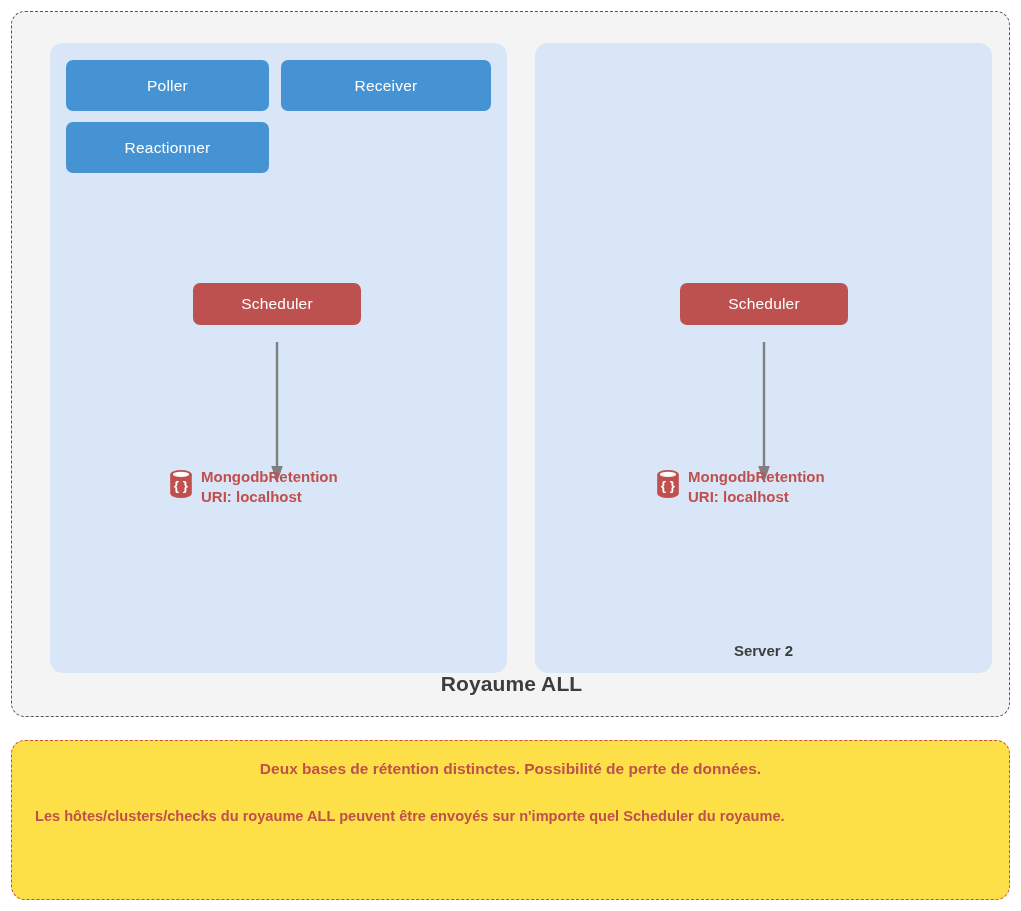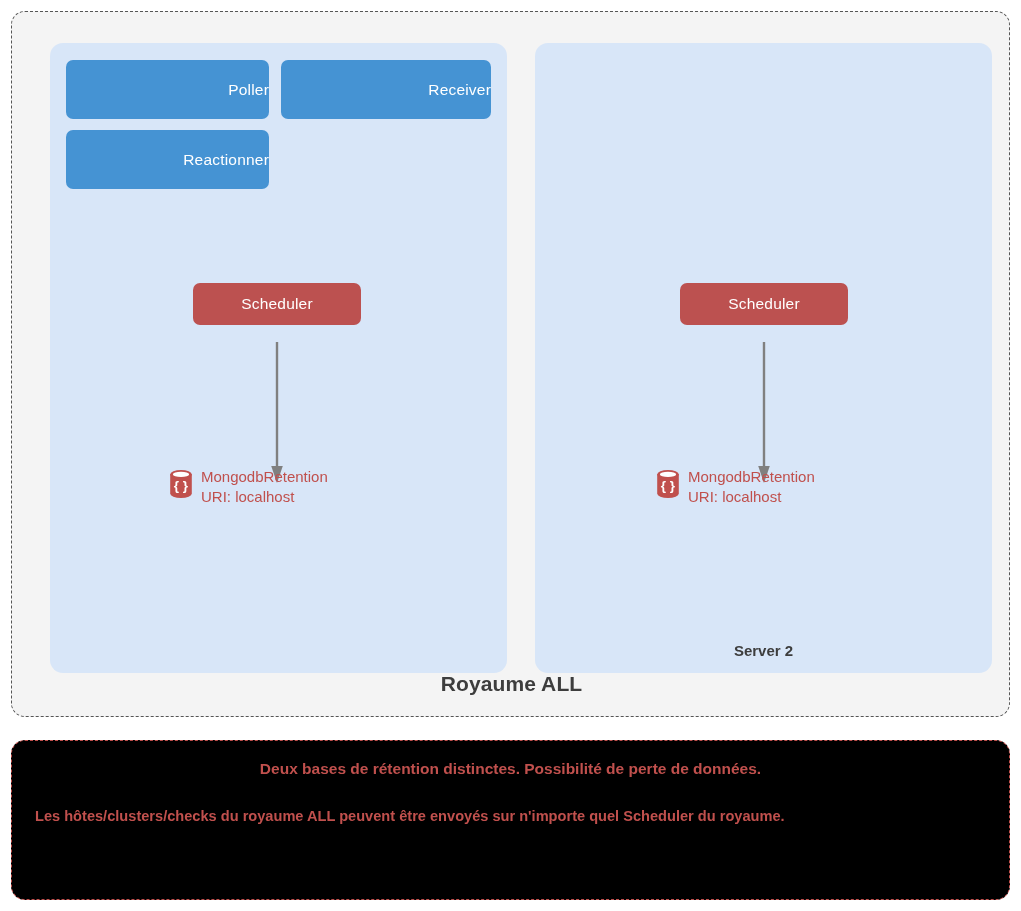--- a/index.html
+++ b/index.html
@@ -72,28 +72,28 @@
     left: 16px;
     top: 17px;
     width: 425px;
     display: grid;
     grid-template-columns: 203px 210px;
     column-gap: 12px;
     row-gap: 11px;
   }
 
   .daemon-box {
-    height: 59px;
+    height: 51px;
     background: #4593d3;
     border-radius: 7px;
     color: #ffffff;
     font-size: 15.5px;
     display: flex;
     align-items: center;
-    justify-content: flex-end;
+    justify-content: center;
     letter-spacing: .2px;
   }
 
   
   .scheduler-box {
     position: absolute;
     top: 240px;
     width: 168px;
     height: 42px;
     background: #bc5150;
@@ -127,33 +127,33 @@
     gap: 7px;
   }
   .server-1 .retention { left: 118px; }
   .server-2 .retention { left: 120px; }
 
   .db-icon { width: 26px; height: 30px; flex: 0 0 auto; margin-top: 2px; }
 
   .retention-text {
     color: #c0504d;
     font-size: 15px;
-    font-weight: normal;
+    font-weight: bold;
     line-height: 20px;
     white-space: nowrap;
   }
 
   
   .warning-panel {
     position: absolute;
     left: 11px;
     top: 740px;
     width: 999px;
     height: 160px;
-    background: #000000;
+    background: #fde047;
     border: 1.6px dashed #c0504d;
     border-radius: 14px;
     padding: 19px 23px 0 23px;
   }
 
   .warning-title {
     text-align: center;
     color: #c0504d;
     font-size: 15.5px;
     font-weight: bold;

